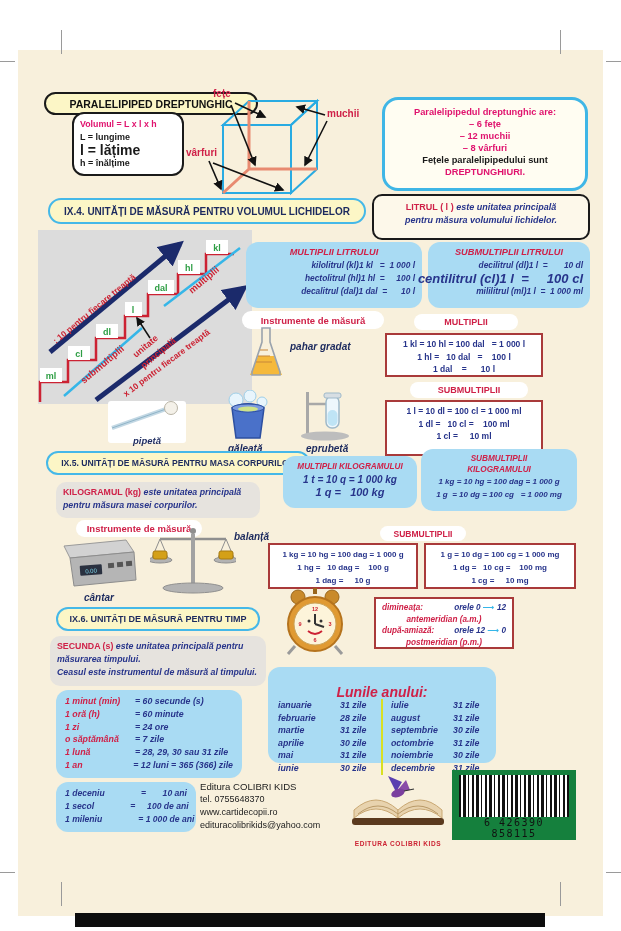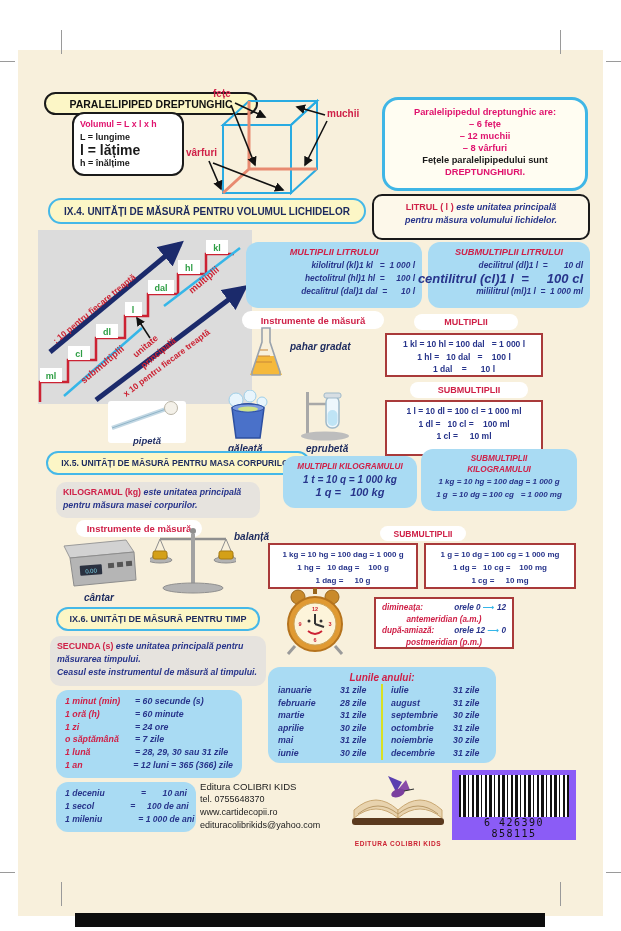--- a/index.html
+++ b/index.html
@@ -361,21 +361,21 @@
   <div class="abs box-blue" style="left:56px;top:690px;width:186px;height:88px;padding:5px 9px;">
     <div class="trow"><span class="tl">1 minut (min)</span><span class="tv">= 60 secunde (s)</span></div>
     <div class="trow"><span class="tl">1 oră (h)</span><span class="tv">= 60 minute</span></div>
     <div class="trow"><span class="tl">1 zi</span><span class="tv">= 24 ore</span></div>
     <div class="trow"><span class="tl">o săptămână</span><span class="tv">= 7 zile</span></div>
     <div class="trow"><span class="tl">1 lună</span><span class="tv">= 28, 29, 30 sau 31 zile</span></div>
     <div class="trow"><span class="tl">1 an</span><span class="tv">= 12 luni = 365 (366) zile</span></div>
   </div>
 
   <div class="abs box-blue" style="left:268px;top:667px;width:228px;height:96px;padding:4px 10px;">
-    <div class="t-red it b ctr" style="font-size:10px;line-height:13px;">Lunile anului:</div>
+    <div class="t-red it b ctr" style="font-size:14px;line-height:13px;margin-top:15px;">Lunile anului:</div>
     <div style="display:flex;">
       <div style="flex:1;">
         <div class="mrow">
             <span class="mn">ianuarie</span>
             <span>31 zile</span>
           </div>
         <div class="mrow">
             <span class="mn">februarie</span>
             <span>28 zile</span>
           </div>
@@ -447,19 +447,19 @@
       <path d="M52,44 Q72,28 92,44" fill="none" stroke="#b99a68"></path>
       <rect x="6" y="48" width="92" height="7" rx="3" fill="#5b3a1e"></rect>
       <path d="M50,22 L60,10 L64,20 Z" fill="#8a4ba8"></path>
       <path d="M50,22 L42,6 L56,12 Z" fill="#5a3fb0"></path>
       <ellipse cx="52" cy="23" rx="7" ry="4" fill="#7b3f9e" transform="rotate(-20 52 23)"></ellipse>
       <path d="M58,21 L68,19" stroke="#333" stroke-width="1.2"></path>
     </svg>
     <div class="ctr" style="font-size:6.5px;font-weight:bold;color:#cc2233;letter-spacing:0.6px;">EDITURA COLIBRI KIDS</div>
   </div>
 
-  <div class="abs" style="left:452px;top:770px;width:124px;height:70px;background:#8b5cf6;padding:5px 7px 3px 7px;">
+  <div class="abs" style="left:452px;top:770px;width:124px;height:70px;background:#15803d;padding:5px 7px 3px 7px;">
     <div class="bars" style="width:110px;height:42px;"></div>
     <div class="ctr" style="font-family:'DejaVu Sans Mono','Liberation Mono',monospace;font-size:10px;letter-spacing:1.5px;color:#111;">6 426390 858115</div>
   </div>
 
   <div class="abs" style="left:75px;top:913px;width:470px;height:14px;background:#0d0d0d;"></div>
 </div>
 
 </body></html>

